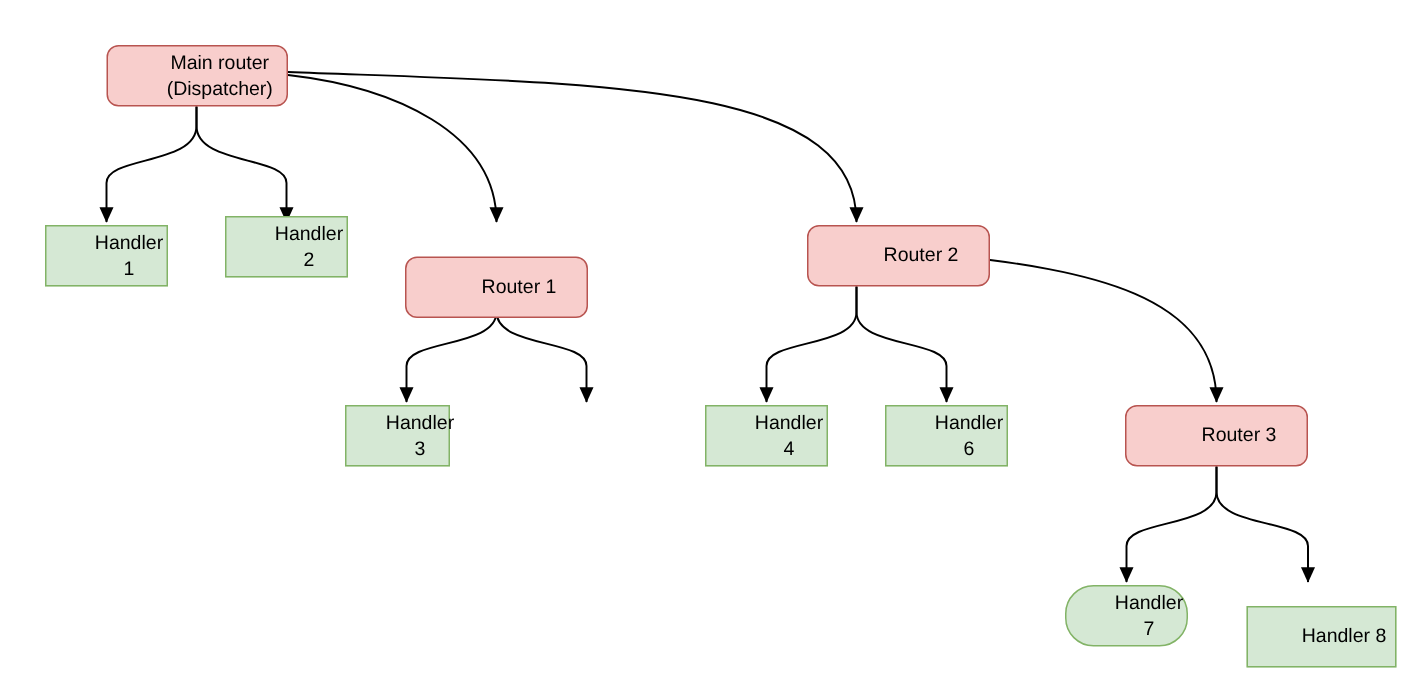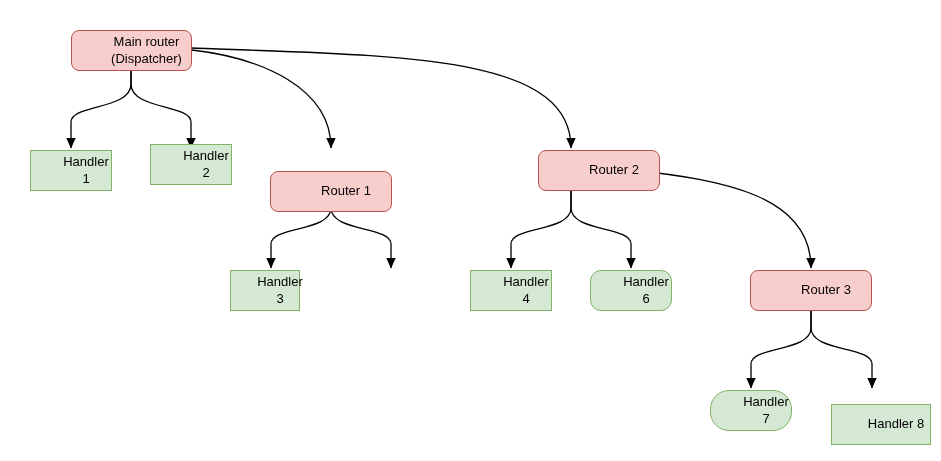--- a/index.html
+++ b/index.html
@@ -102,21 +102,21 @@
 
   <div class="node handler" style="left:230px; top:270px; width:70px; height:41px;">
     <span class="label">Handler 3</span>
   </div>
 
 
   <div class="node handler" style="left:470px; top:270px; width:82px; height:41px;">
     <span class="label">Handler 4</span>
   </div>
 
-  <div class="node handler" style="left:590px; top:270px; width:82px; height:41px;border-radius:11px;">
+  <div class="node handler" style="left:590px; top:270px; width:82px; height:41px;">
     <span class="label">Handler 6</span>
   </div>
 
   <div class="node router" style="left:750px; top:270px; width:122px; height:41px;">
     <span class="label">Router 3</span>
   </div>
 
   <div class="node handler" style="left:710px; top:390px; width:82px; height:41px;border-radius:19px;">
     <span class="label">Handler 7</span>
   </div>

